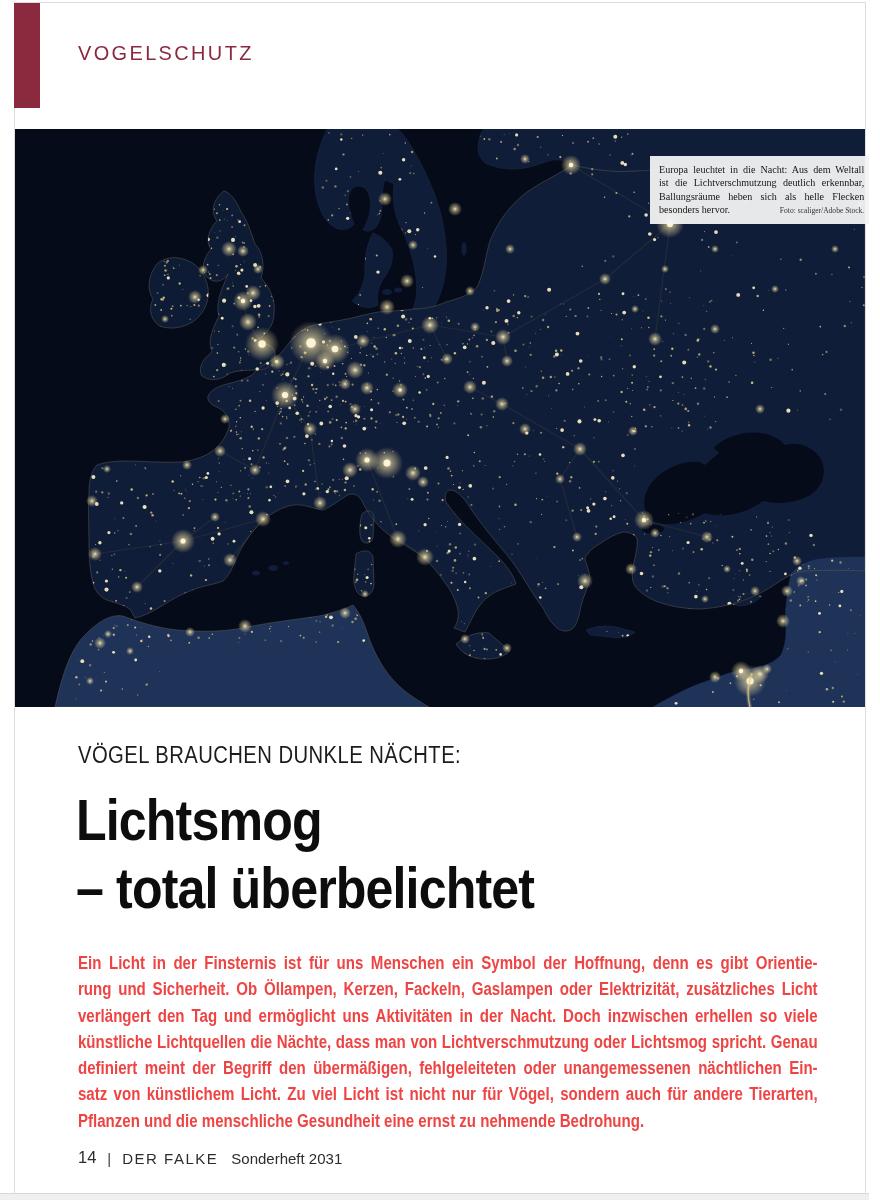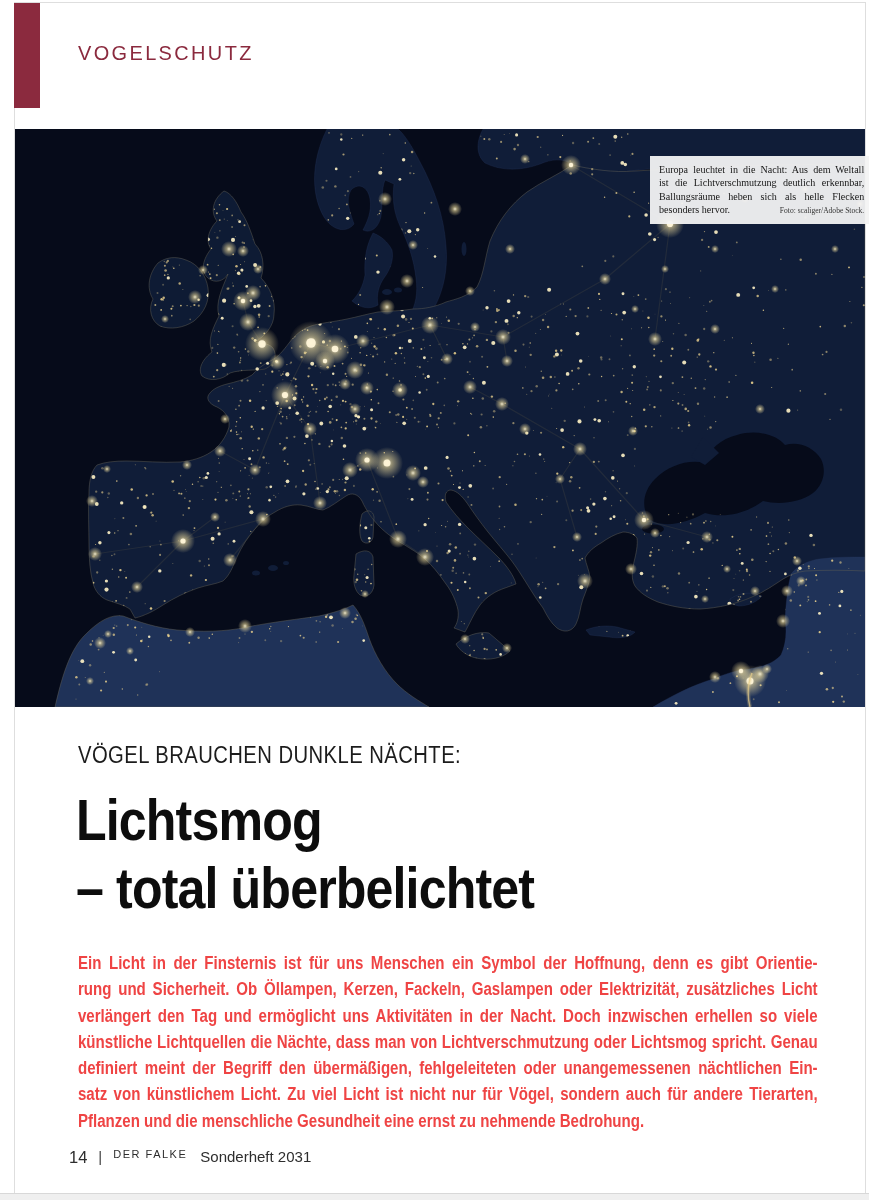--- a/index.html
+++ b/index.html
@@ -22,24 +22,24 @@
   .kicker{position:absolute;left:78px;top:742px;font-size:23px;letter-spacing:0.5px;color:#1c1c1c;
         transform:scaleX(0.88);transform-origin:0 0;white-space:nowrap;}
   .headline{position:absolute;left:76px;top:786px;margin:0;font-weight:700;color:#0d0d0d;
         font-size:57px;line-height:68px;letter-spacing:-1px;
         transform:scaleX(0.88);transform-origin:0 0;white-space:nowrap;}
   .lead{position:absolute;left:78px;top:950px;width:740px;font-weight:700;
         font-size:17.5px;line-height:26.3px;color:#8e2038;}
   .lead-line{width:860px;transform:scaleX(0.86);transform-origin:0 0;
         text-align:justify;text-align-last:justify;white-space:nowrap;}
   .lead-line.final{text-align-last:left;}
-  .pfooter{position:absolute;left:69px;top:1148px;display:flex;align-items:flex-start;color:#2d2d2d;}
+  .pfooter{position:absolute;left:78px;top:1148px;display:flex;align-items:flex-end;color:#2d2d2d;}
   .pf-num{font-size:16.5px;}
   .pf-sep{margin:0 11px;font-size:15px;color:#444;}
-  .pf-mag{font-size:11px;letter-spacing:1.5px;}
+  .pf-mag{font-size:15px;letter-spacing:1.5px;}
   .pf-issue{font-size:15px;margin-left:13px;}
   .bottom-strip{position:absolute;left:0;top:1193px;width:880px;height:7px;background:#efefef;
         border-top:1px solid #d8d8d8;}
 </style>
 </head>
 <body>
 
 <div class="page">
 
   <div class="hairline" style="left:14px;top:2px;width:852px;height:1px;"></div>

